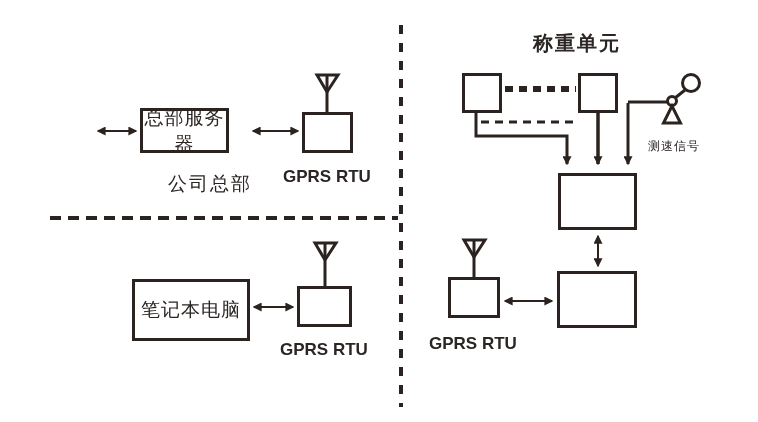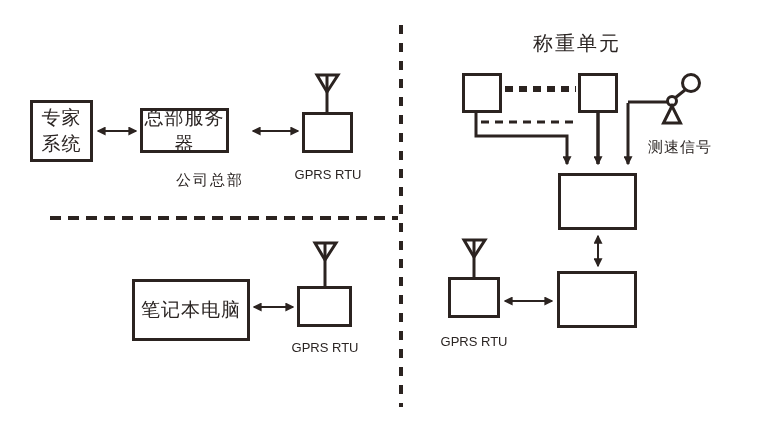--- a/index.html
+++ b/index.html
@@ -7,24 +7,24 @@
     position:relative;width:758px;height:422px;background:#ffffff;overflow:hidden;
     font-family:"Liberation Sans","DejaVu Sans",sans-serif;color:#2b2523;
   }
   .stage svg{position:absolute;left:0;top:0;z-index:1;}
   .box{
     position:absolute;box-sizing:border-box;border:3px solid #2b2320;background:#fff;
     display:flex;align-items:center;justify-content:center;text-align:center;z-index:2;
   }
   .box .bt{font-size:19px;letter-spacing:1px;white-space:pre-line;line-height:26px;}
   .lbl{position:absolute;z-index:2;white-space:nowrap;}
-  .cap{font-size:15px;letter-spacing:2px;}
-  .rtu{font-size:13px;font-weight:400;letter-spacing:0px;width:90px;text-align:center;}
-  .small{font-size:15px;letter-spacing:1px;}
-  .title{font-size:20px;letter-spacing:2px;}
+  .cap{font-size:19px;letter-spacing:2px;}
+  .rtu{font-size:17px;font-weight:700;letter-spacing:0px;width:90px;text-align:left;}
+  .small{font-size:12px;letter-spacing:1px;}
+  .title{font-size:20px;letter-spacing:2px;font-weight:bold;}
 </style>
 </head>
 <body>
 
 <div class="stage">
 
   <svg width="758" height="422" viewBox="0 0 758 422">
     <defs>
       <marker id="ah" viewBox="0 0 10 10" refX="8.5" refY="5" markerWidth="9" markerHeight="9" orient="auto-start-reverse" markerUnits="userSpaceOnUse">
         <path d="M0,0 L10,5 L0,10 z" fill="#2b2320"></path>
@@ -65,24 +65,20 @@
 
     <line x1="598" y1="236" x2="598" y2="266" stroke="#2b2320" stroke-width="2" marker-start="url(#ah)" marker-end="url(#ah)"></line>
     <line x1="505" y1="301" x2="552" y2="301" stroke="#2b2320" stroke-width="2" marker-start="url(#ah)" marker-end="url(#ah)"></line>
 
     <g stroke="#2b2320" stroke-width="3" fill="none">
       <line x1="474" y1="241" x2="474" y2="277"></line>
       <polygon points="464,240 485,240 474,257"></polygon>
     </g>
   </svg>
 
-  <div class="box" style="left:30px;top:100px;width:63px;height:62px;">
-    <span class="bt">专家
-系统</span>
-  </div>
 
   <div class="box" style="left:140px;top:108px;width:89px;height:45px;">
     <span class="bt">总部服务器</span>
   </div>
 
   <div class="box" style="left:302px;top:112px;width:51px;height:41px;"></div>
 
   <div class="lbl cap" style="left:160px;top:171px;width:100px;text-align:center;">公司总部</div>
 
   <div class="lbl rtu" style="left:283px;top:167px;">GPRS RTU</div>

